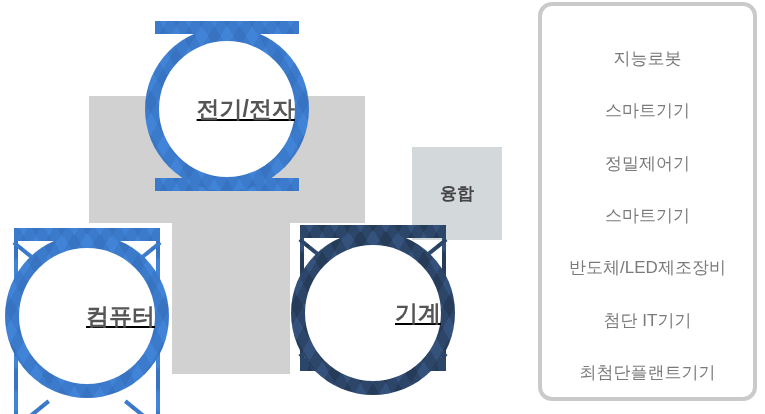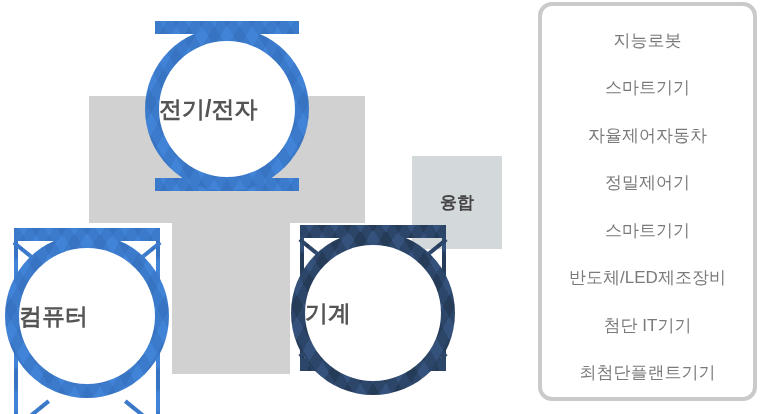--- a/index.html
+++ b/index.html
@@ -8,21 +8,21 @@
     font-family:"Liberation Sans", sans-serif; overflow:hidden;
   }
 
   
   .gray-shape { position:absolute; background:var(--gray-connector,#d1d1d1); }
   .connector-top  { left:89px;  top:96px;  width:276px; height:127px; }
   .connector-stem { left:172px; top:223px; width:118px; height:151px; }
 
   
   .fusion-box {
-    position:absolute; left:412px; top:156px; width:90px; height:93px;
+    position:absolute; left:412px; top:147px; width:90px; height:93px;
     background:var(--fusion-bg,#d3d8db); z-index:2;
     display:flex; align-items:center; justify-content:center;
     font-size:17px; font-weight:bold; color:#454545;
   }
 
   
   .unit { position:absolute; z-index:3; }
   .unit-electric { left:143px; top:21px;  width:168px; height:170px; }
   .unit-computer { left:2px;   top:228px; width:170px; height:216px; }
   .unit-machine  { left:288px; top:225px; width:170px; height:146px; }
@@ -53,37 +53,37 @@
   .diag-bl { left:13px;  bottom:13px; transform-origin:0 100%;    transform:rotate(-39deg); }
   .diag-br { right:13px; bottom:13px; transform-origin:100% 100%; transform:rotate(39deg);  }
 
   .ring {
     position:absolute; top:6px; left:50%; margin-left:-82px;
     width:164px; height:164px; border-radius:50%; z-index:3;
   }
   .ring-inner {
     position:absolute; top:14px; left:14px; right:14px; bottom:14px;
     background:#fff; border-radius:50%;
-    display:flex; align-items:center; justify-content:flex-start;
+    display:flex; align-items:center; justify-content:flex-end;text-decoration:underline;
   }
   .ring-label {
     font-size:23px; font-weight:bold; color:#555555; white-space:nowrap;
   }
 
   
   .panel {
     position:absolute; left:538px; top:2px; width:219px; height:399px;
     box-sizing:border-box; background:#fff; z-index:2;
     border:4px solid var(--panel-border,#cacaca); border-radius:14px;
     display:flex; flex-direction:column; justify-content:space-between;
     padding:24px 6px 13px 6px;
   }
   .panel-item {
     text-align:center; font-size:17px; line-height:22px;
-    color:#7a7a7a; white-space:nowrap;
+    color:#7a7a7a; white-space:nowrap;margin-top:18px;
   }
 </style>
 </head>
 <body>
 
 <div class="stage">
 
   <div class="gray-shape connector-top"></div>
   <div class="gray-shape connector-stem"></div>
 
@@ -129,21 +129,20 @@
     <div class="ring navy-fill">
       <div class="ring-inner">
         <span class="ring-label">기계</span>
       </div>
     </div>
   </div>
 
   <div class="panel">
     <div class="panel-item">지능로봇</div>
     <div class="panel-item">스마트기기</div>
-    <div class="panel-item">자율제어자동차</div>
     <div class="panel-item">정밀제어기</div>
     <div class="panel-item">스마트기기</div>
     <div class="panel-item">반도체/LED제조장비</div>
     <div class="panel-item">첨단 IT기기</div>
     <div class="panel-item">최첨단플랜트기기</div>
   </div>
 
 </div>
 
 </body></html>

